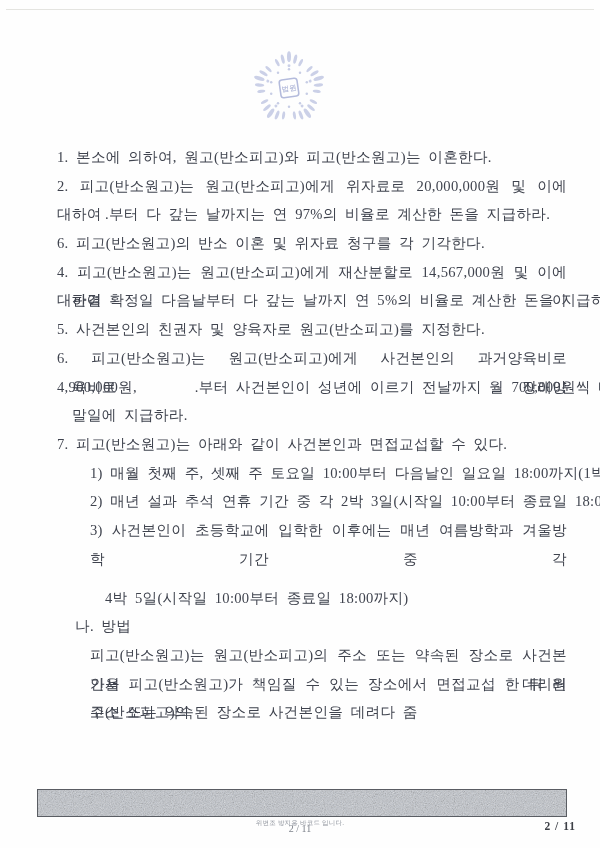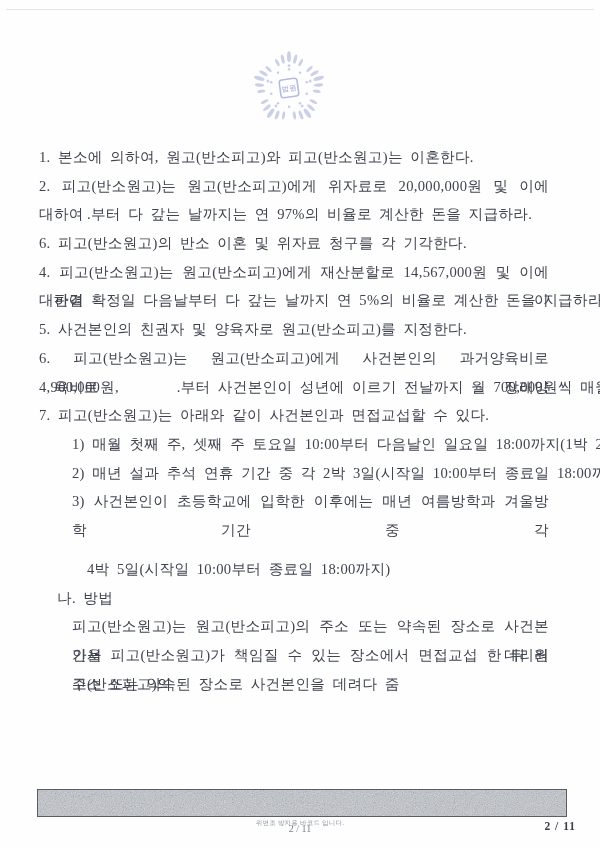--- a/index.html
+++ b/index.html
@@ -13,21 +13,21 @@
   }
   .scan-line-top{
     position:absolute;top:9px;left:6px;right:6px;height:1px;
     background:#e4e4e0;
   }
   .seal{
     position:absolute;left:250px;top:48px;width:78px;height:80px;
     opacity:.92;
   }
   .body-text{
-    position:absolute;left:39px;top:143px;width:510px;
+    position:absolute;left:57px;top:143px;width:510px;
     font-size:14.6px;
     letter-spacing:.3px;
     word-spacing:3.5px;
   }
   .line{
     height:28.7px;line-height:28.7px;
     white-space:nowrap;
   }
   .full{
     white-space:normal;
@@ -115,20 +115,21 @@
   <div class="body-text">
     <div class="line L0">1. 본소에 의하여, 원고(반소피고)와 피고(반소원고)는 이혼한다.</div>
     <div class="line L0 full">2. 피고(반소원고)는 원고(반소피고)에게 위자료로 20,000,000원 및 이에 대하여</div>
     <div class="line L2">.부터 다 갚는 날까지는 연 97%의 비율로 계산한 돈을 지급하라.</div>
     <div class="line L0">6. 피고(반소원고)의 반소 이혼 및 위자료 청구를 각 기각한다.</div>
     <div class="line L0 full">4. 피고(반소원고)는 원고(반소피고)에게 재산분할로 14,567,000원 및 이에 대하여 이</div>
     <div class="line L1">판결 확정일 다음날부터 다 갚는 날까지 연 5%의 비율로 계산한 돈을 지급하라.</div>
     <div class="line L0">5. 사건본인의 친권자 및 양육자로 원고(반소피고)를 지정한다.</div>
     <div class="line L0 full">6. 피고(반소원고)는 원고(반소피고)에게 사건본인의 과거양육비로 4,900,000원, 장래양</div>
     <div class="line L1"><span>육비로</span><span class="gap-redacted"></span><span>.부터 사건본인이 성년에 이르기 전날까지 월 700,000원씩 매월</span></div>
+    <div class="line L1">말일에 지급하라.</div>
     <div class="line L0">7. 피고(반소원고)는 아래와 같이 사건본인과 면접교섭할 수 있다.</div>
     <div class="line Lb">1) 매월 첫째 주, 셋째 주 토요일 10:00부터 다음날인 일요일 18:00까지(1박 2일)</div>
     <div class="line Lb">2) 매년 설과 추석 연휴 기간 중 각 2박 3일(시작일 10:00부터 종료일 18:00까지)</div>
     <div class="line Lb full">3) 사건본인이 초등학교에 입학한 이후에는 매년 여름방학과 겨울방학 기간 중 각</div>
     <div class="line Lc">4박 5일(시작일 10:00부터 종료일 18:00까지)</div>
     <div class="line La">나. 방법</div>
     <div class="line Lb full">피고(반소원고)는 원고(반소피고)의 주소 또는 약속된 장소로 사건본인을 데리러</div>
     <div class="line Lb full">가서 피고(반소원고)가 책임질 수 있는 장소에서 면접교섭 한 뒤 원고(반소피고)의</div>
     <div class="line Lb">주소 또는 약속된 장소로 사건본인을 데려다 줌</div>
   </div>

